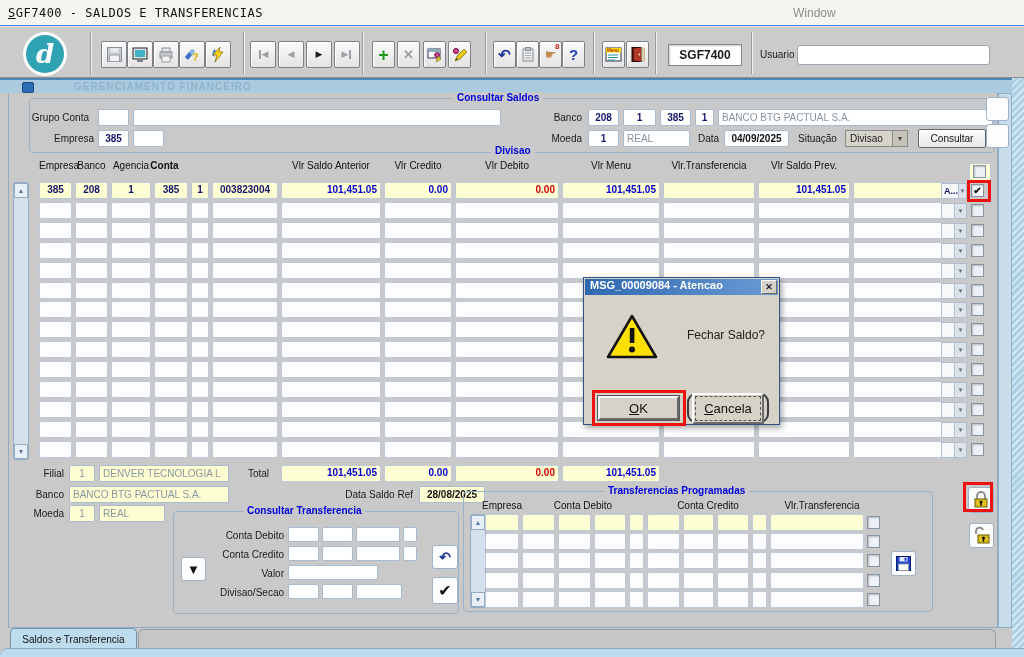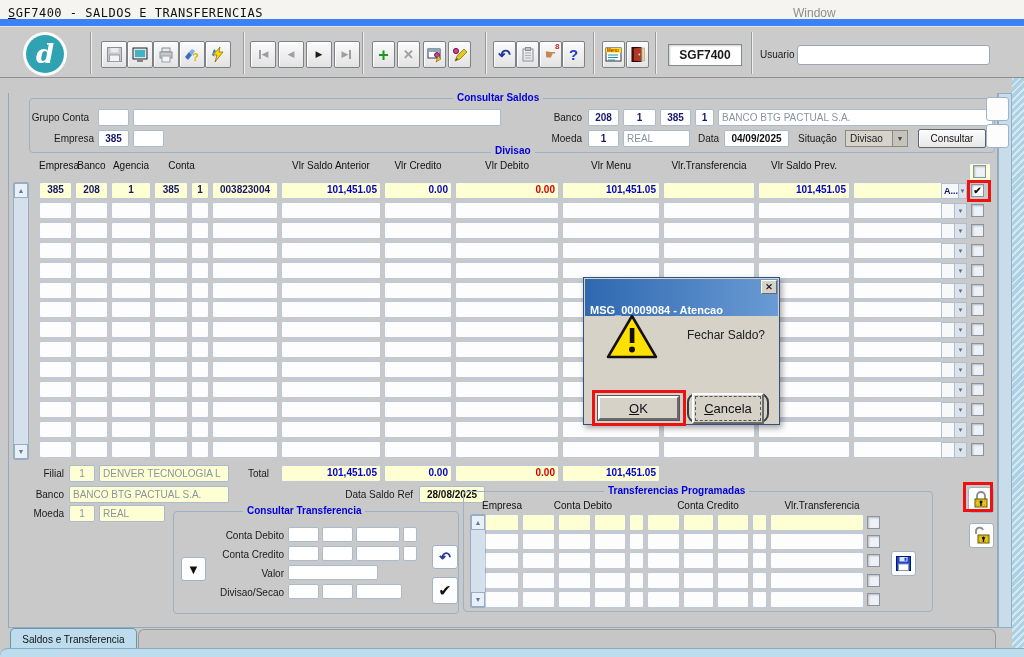--- a/index.html
+++ b/index.html
@@ -3,21 +3,21 @@
 <meta charset="utf-8">
 <style>
   html,body{margin:0;padding:0;background:#888}
   *{box-sizing:border-box}
   .screen{position:relative;width:1024px;height:657px;background:#c9c9c9;overflow:hidden;
           font-family:"Liberation Sans",sans-serif;font-size:10px;color:#1a1a1a}
   .u{text-decoration:underline}
   .lbl{position:absolute;white-space:nowrap;font-size:10px;color:#1a1a1a}
   .r{text-align:right}
   
-  .titlebar{position:absolute;left:0;top:0;width:1024px;height:26px;background:#f5f4f0;border-bottom:7px solid #3b82f6}
+  .titlebar{position:absolute;left:0;top:0;width:1024px;height:26px;background:#f5f4f0;border-bottom:1px solid #3b82f6}
   .apptitle{position:absolute;left:8px;top:6px;font-family:"DejaVu Sans Mono",monospace;font-size:12px;color:#111;letter-spacing:.5px}
   .winmenu{position:absolute;left:793px;top:6px;font-size:12px;color:#8d8d8d}
   .toolbar{position:absolute;left:0;top:26px;width:1024px;height:52px;background:#cbcbcb;
            border-top:1px solid #e6e6e6;border-bottom:1px solid #8f8f8f}
   .tsep{position:absolute;top:5px;width:2px;height:42px;background:#9a9a9a;border-right:1px solid #efefef}
   .tbtn{position:absolute;top:14px;width:26px;height:27px;background:linear-gradient(#fbfbfb,#e3e3e3);
         border:1px solid #7d8288;border-radius:2px;box-shadow:inset 1px 1px 0 #fff;
         display:flex;align-items:center;justify-content:center;overflow:hidden}
   .tbtn.sm{width:23px}
   .logo{position:absolute;left:26px;top:8px;width:38px;height:38px;border-radius:50%;background:#2fa3b2;
@@ -70,23 +70,23 @@
          display:flex;align-items:center;justify-content:center;box-shadow:inset 1px 1px 0 #fff}
   .pushbtn{position:absolute;background:linear-gradient(#fdfdfd,#e7e7e7);border:1px solid #5a6672;border-radius:2px;
            box-shadow:inset 1px 1px 0 #fff;display:flex;align-items:center;justify-content:center;font-size:10px;color:#111}
   .ddselect{position:absolute;height:17px;background:#d6d3cb;border:1px solid #8a8a84;display:flex;align-items:center;font-size:10px}
   .ddselect .txt{flex:1;padding-left:4px}
   .ddselect .arr{width:15px;height:100%;background:#c6c3bb;border-left:1px solid #8a8a84;font-size:7px;color:#444;
                  display:flex;align-items:center;justify-content:center}
   
   .dialog{position:absolute;left:583px;top:277px;width:197px;height:148px;background:#d6d2c8;
           border:1px solid #31517e;box-shadow:2px 3px 6px rgba(0,0,0,.35);z-index:50}
-  .dlg-title{position:absolute;left:1px;top:1px;right:1px;height:37px;
+  .dlg-title{position:absolute;left:1px;top:1px;right:1px;height:16px;
              background:linear-gradient(90deg,#2e68b0,#6a9bd4);color:#fff;font-weight:bold;font-size:11px;
-             display:flex;align-items:flex-end;padding-left:5px}
+             display:flex;align-items:flex-start;padding-left:5px}
   .dlg-x{position:absolute;right:2px;top:2px;width:16px;height:14px;background:#d6d2c8;border:1px solid #fff;
          border-right-color:#6a6a6a;border-bottom-color:#6a6a6a;font-size:9px;line-height:12px;text-align:center;color:#223;font-weight:bold}
   .dlg-msg{position:absolute;left:103px;top:50px;font-size:12px;color:#202020}
   .dlg-btn{position:absolute;height:24px;background:#d6d2c8;border:2px solid #fff;
            border-right-color:#6a6a6a;border-bottom-color:#6a6a6a;outline:1px solid #55585c;
            font-size:13px;color:#111;display:flex;align-items:center;justify-content:center}
   .defring{position:absolute;left:103px;top:115px;width:82px;height:30px;border:2px solid #3a3d42;border-radius:9px;
            display:flex;align-items:center;justify-content:center}
   .defring .dlg-btn{position:relative;width:72px;height:31px;outline:1px dashed #555;outline-offset:-4px}
   
@@ -225,20 +225,24 @@
           <circle cx="9.3" cy="8.5" r=".9" fill="#ffe0a0"></circle>
           <rect x="12" y="2" width="2.5" height="13" fill="#e8d8b0" stroke="#9a8a60" stroke-width=".5"></rect>
         </svg>
       </div>
 
     <div class="sgfbox">SGF7400</div>
     <div class="lbl" style="left:760px;top:22px;font-size:10px">Usuario</div>
     <div class="usuario-inp"></div>
   </div>
 
+  <div class="mdibar">
+    <div class="mdiicon"></div>
+    <div class="mditxt">GERENCIAMENTO FINANCEIRO</div>
+  </div>
   <div class="pattern"></div>
   <div class="vscroll"></div>
 
   <div class="form">
 
     <div class="frame" style="left:20px;top:5px;width:966px;height:55px"></div>
     <div class="ftitle" style="left:444px;top:-1px">Consultar Saldos</div>
 
     <div class="lbl r" style="left:20px;top:19px;width:60px">Grupo Conta</div>
     <div class="inp" style="left:89px;top:16px;width:31px"></div>
@@ -276,21 +280,21 @@
 
     <div class="sb" style="left:4px;top:89px;width:16px;height:278px">
       <div class="sb-arr" style="top:0">▲</div>
       <div class="sb-arr" style="bottom:0">▼</div>
     </div>
 
     <div style="position:absolute;left:0;top:89px;width:1000px;height:280px" id="saldos-table">
         <div class="shead" style="left: 30px; top: -22px; width: 33px;">Empresa</div>
         <div class="shead" style="left: 66px; top: -22px; width: 33px;">Banco</div>
         <div class="shead" style="left: 102px; top: -22px; width: 40px;">Agencia</div>
-        <div class="shead" style="left: 145px; top: -22px; width: 55px;">Conta</div>
+        <div class="shead" style="left: 128px; top: -22px; width: 55px; font-weight: bold;">Conta</div>
         <div class="shead" style="left: 272px; top: -22px; width: 100px;">Vlr Saldo Anterior</div>
         <div class="shead" style="left: 375px; top: -22px; width: 68px;">Vlr Credito</div>
         <div class="shead" style="left: 446px; top: -22px; width: 104px;">Vlr Debito</div>
         <div class="shead" style="left: 553px; top: -22px; width: 98px;">Vlr Menu</div>
         <div class="shead" style="left: 654px; top: -22px; width: 92px;">Vlr.Transferencia</div>
         <div class="shead" style="left: 749px; top: -22px; width: 92px;">Vlr Saldo Prev.</div>
         <div class="cell y id" style="left: 30px; top: 0px; width: 33px;">385</div>
         <div class="cell y id" style="left: 66px; top: 0px; width: 33px;">208</div>
         <div class="cell y id" style="left: 102px; top: 0px; width: 40px;">1</div>
         <div class="cell y id" style="left: 145px; top: 0px; width: 34px;">385</div>

